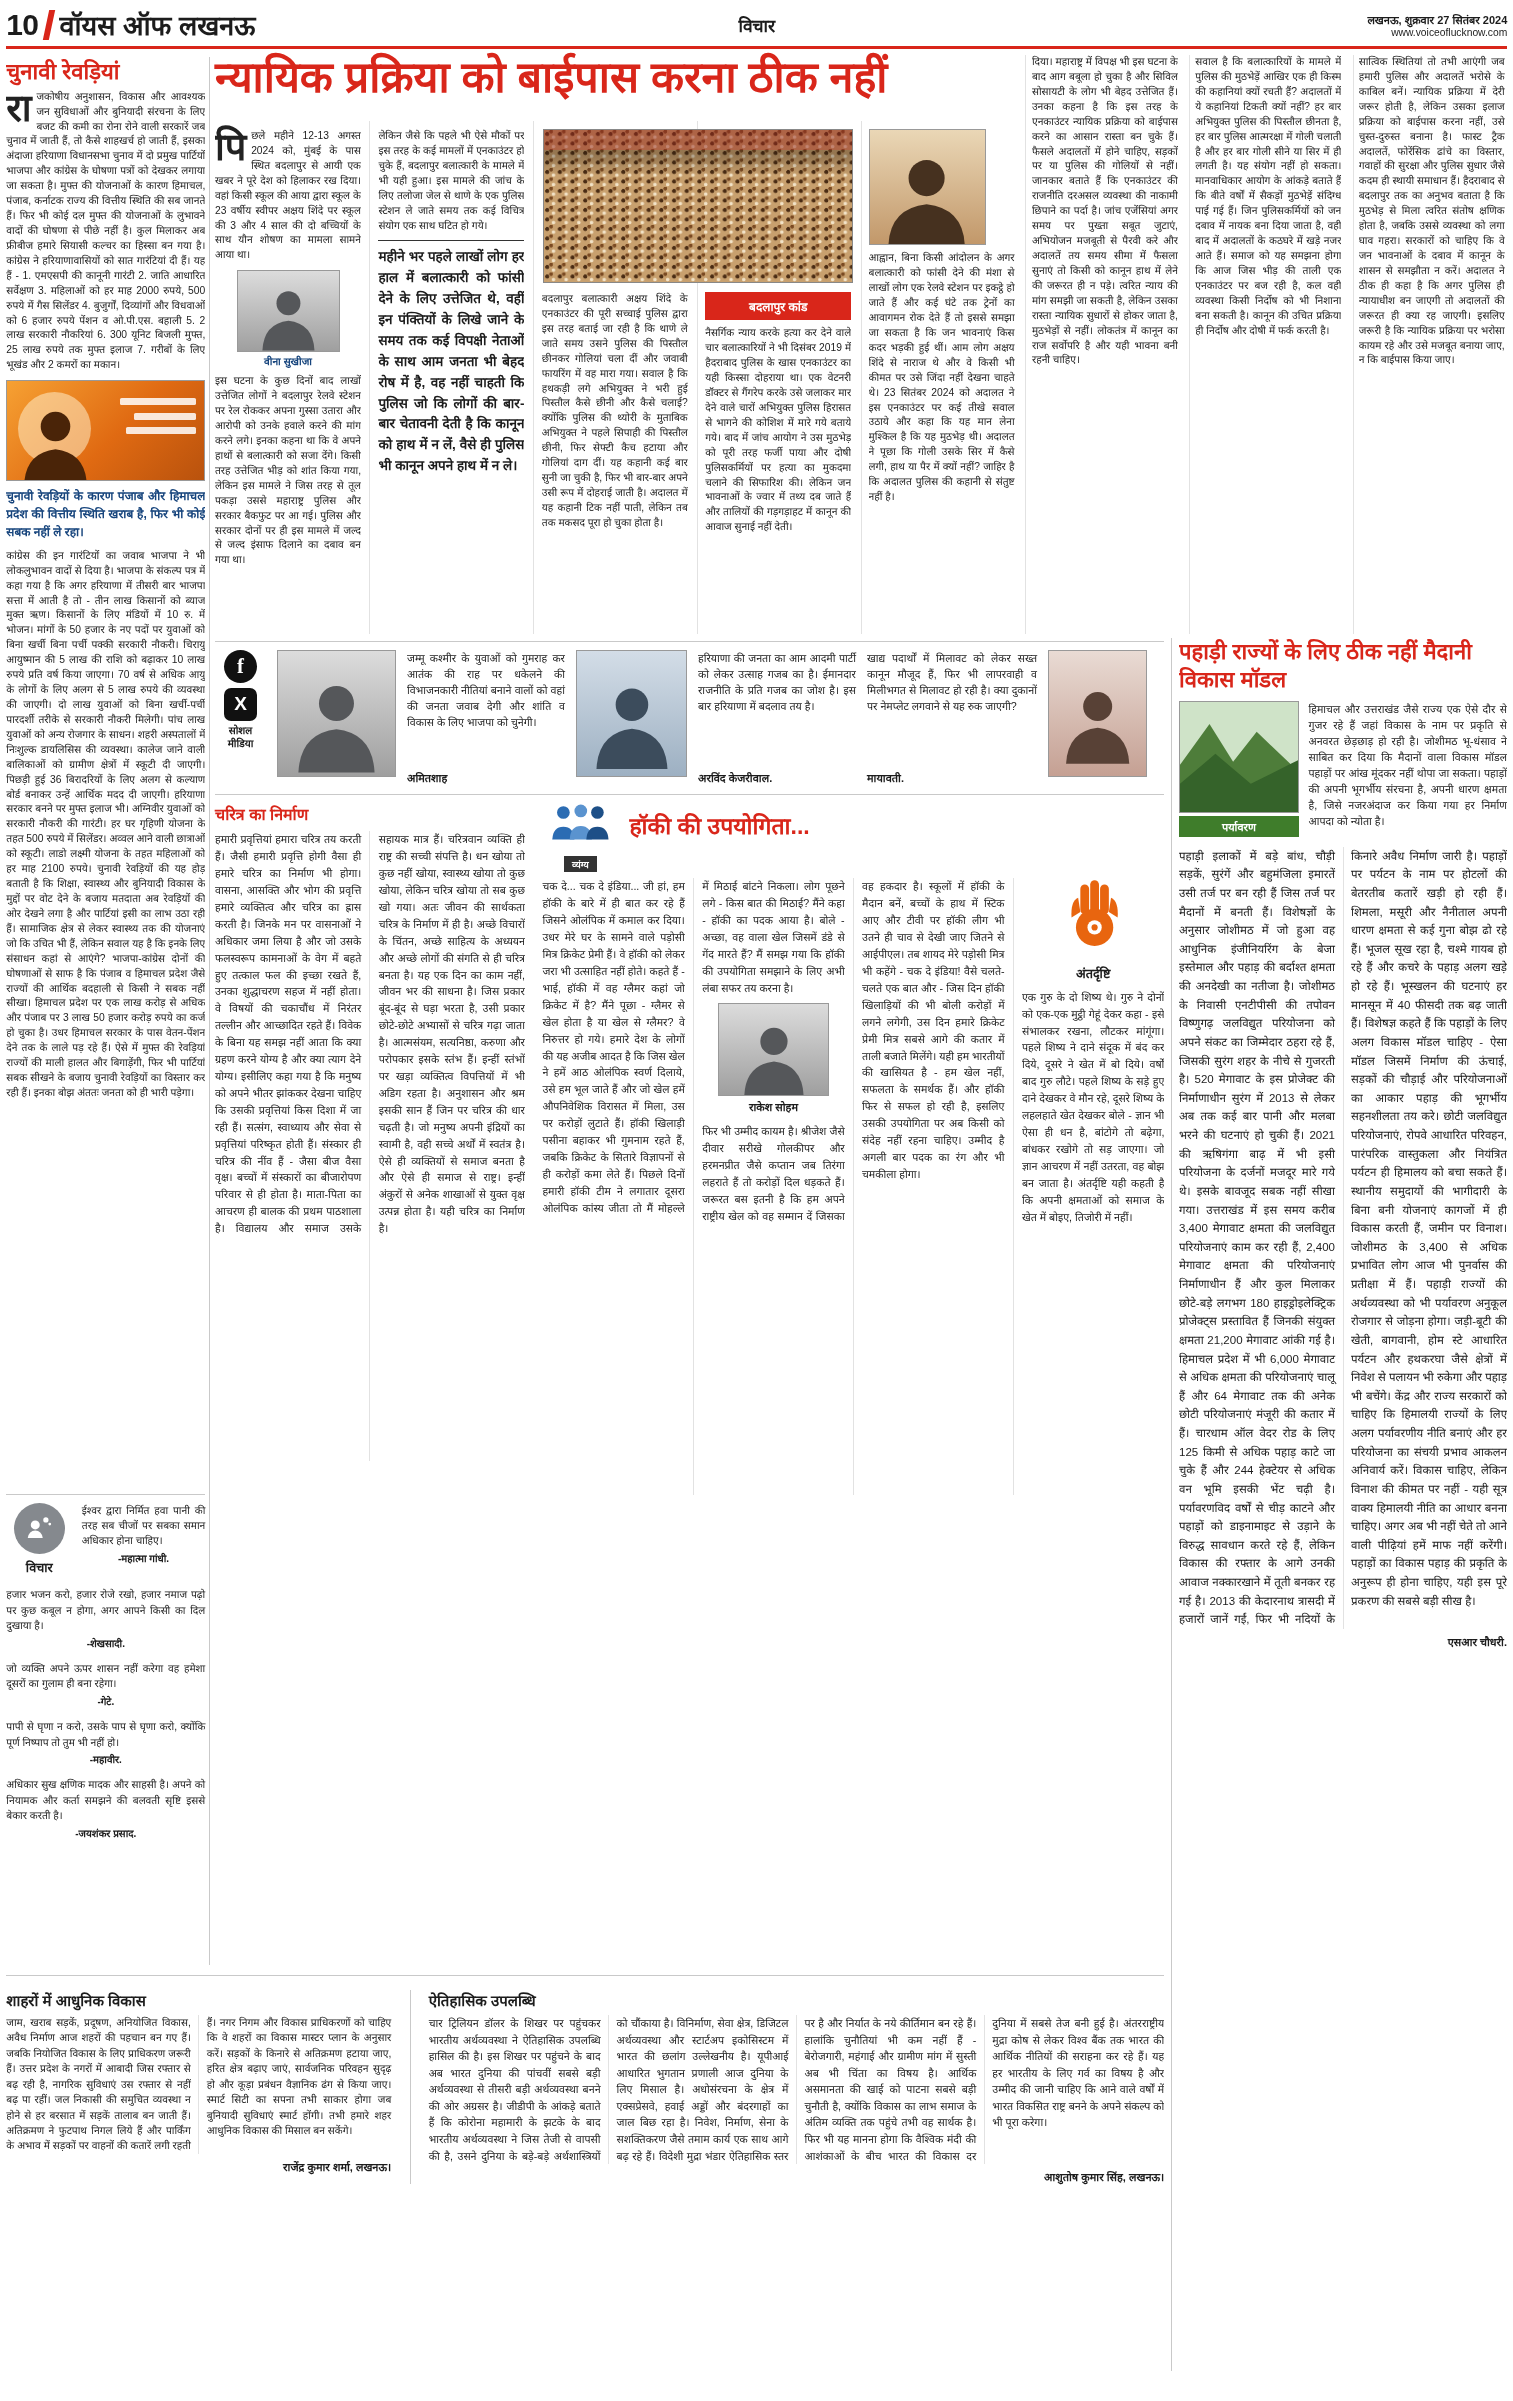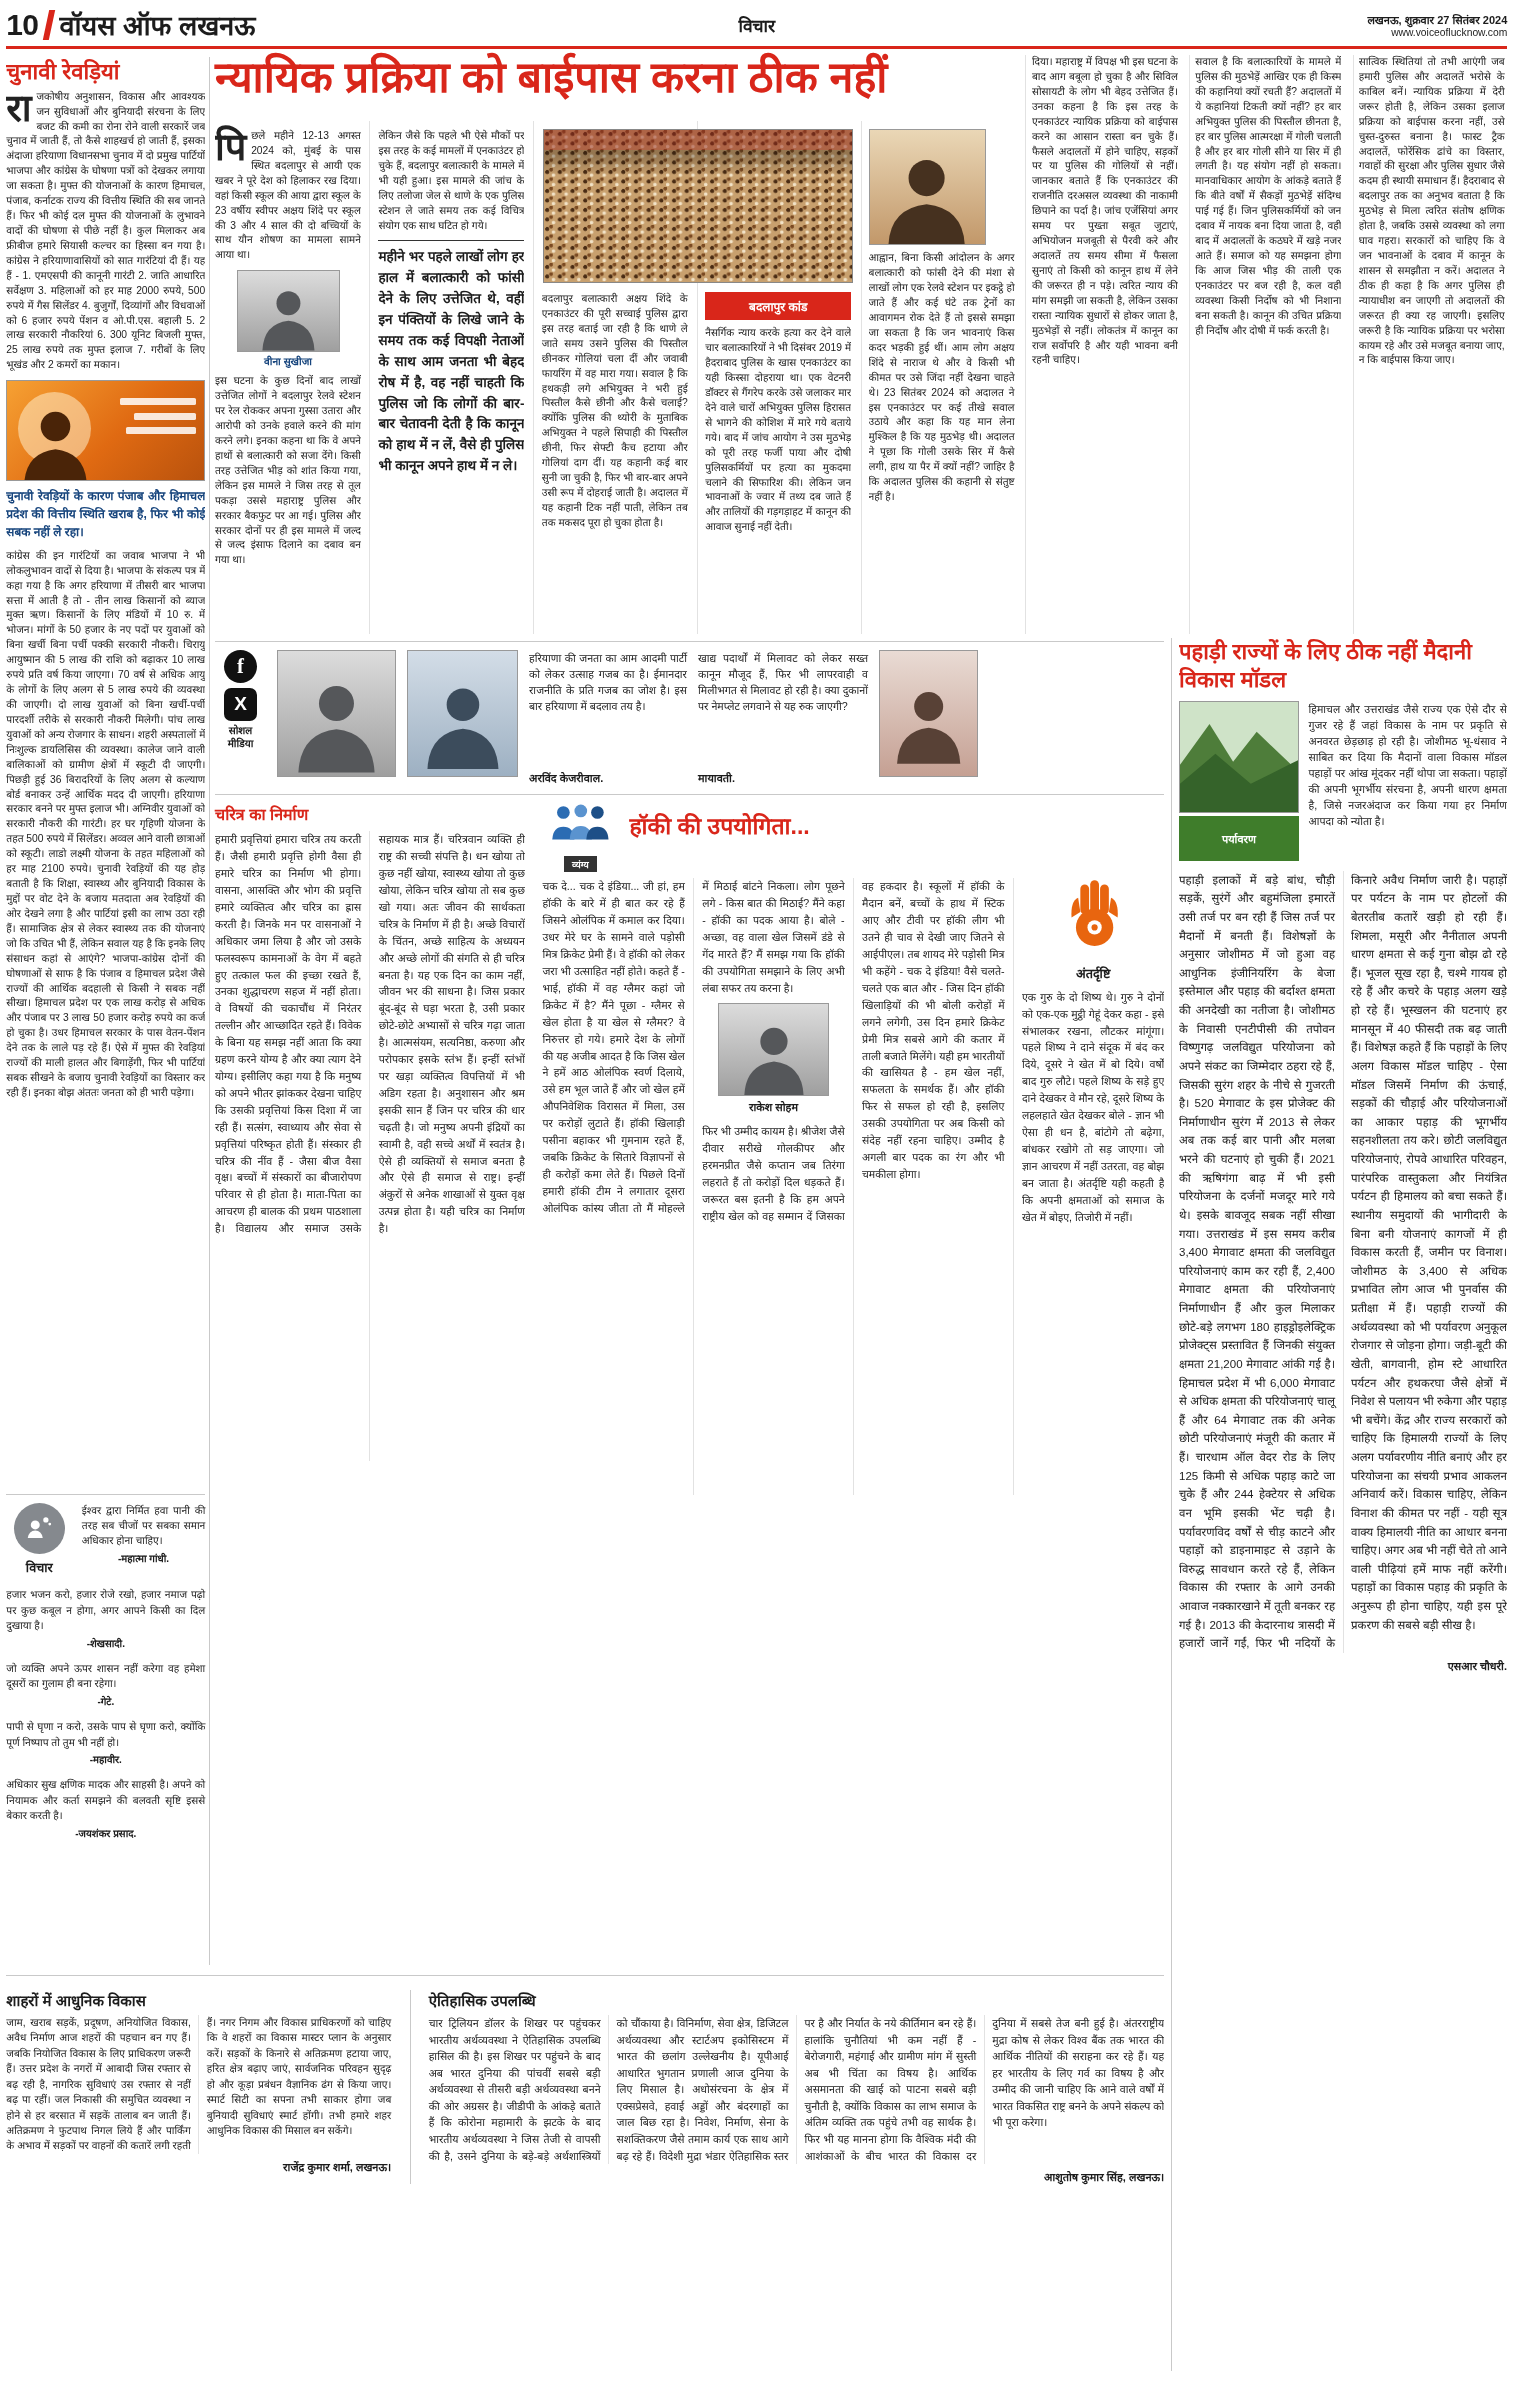--- a/index.html
+++ b/index.html
@@ -120,21 +120,21 @@
   .insight-box svg{width:73px;height:79px}
   .insight-lbl{font-weight:bold;font-size:12.7px;margin-top:1.6px}
   .insight-story{font-size:10.7px;line-height:1.58;text-align:justify}
 
   
   #hill{position:absolute;left:1179px;top:638px;width:328px;height:1738px;overflow:hidden}
   #hill .sec-h{font-size:22px;line-height:1.25;margin-bottom:8px}
   .hill-intro{display:flex;gap:9.5px}
   .hill-photo{flex:0 0 120px}
   .hill-photo .img{width:120px;height:112px;border:0.8px solid #999}
-  .env-lbl{background:var(--green);color:#fff;font-weight:bold;font-size:11px;text-align:center;padding:15px 0;margin-top:3.2px}
+  .env-lbl{background:var(--green);color:#fff;font-weight:bold;font-size:11px;text-align:center;padding:3px 0;margin-top:3.2px}
   .hill-intro .bt{font-size:10.7px;line-height:1.5}
   .hill-body{margin-top:9.5px;column-count:2;column-gap:16px;column-rule:0.8px solid #e2e2e2;
     font-size:11.5px;line-height:1.62;text-align:justify}
 
   
   #letters{position:absolute;left:6.3px;top:1975px;width:1158px;height:419px;border-top:0.8px solid var(--rule);padding-top:6.3px;overflow:hidden}
   .let-head{display:flex;align-items:center;gap:9.5px}
   .let-head .gcircle{width:43px;height:43px;margin:0}
   .let-title{font-size:24px;font-weight:bold;color:#a6211a}
   .let-row{display:flex;gap:19px;margin-top:8px}
@@ -275,20 +275,24 @@
     <div class="soc-rail">
       <div class="soc-ic">f</div>
       <div class="soc-ic sq">X</div>
       <div class="soc-lbl">सोशल मीडिया</div>
     </div>
     <div class="soc-photo ph ph-gray" style="width:119px">
       <svg viewBox="0 0 100 100">
           <circle cx="50" cy="33" r="17" fill="currentColor"></circle>
           <path d="M13 100 Q15 62 50 58 Q85 62 87 100 Z" fill="currentColor"></path>
         </svg>
+    </div>
+    <div class="soc-quote" style="width:158px">
+      <div class="qt">जम्मू कश्मीर के युवाओं को गुमराह कर आतंक की राह पर धकेलने की विभाजनकारी नीतियां बनाने वालों को वहां की जनता जवाब देगी और शांति व विकास के लिए भाजपा को चुनेगी।</div>
+      <div class="qa">अमितशाह</div>
     </div>
     <div class="soc-photo ph ph-blue" style="width:111px">
       <svg viewBox="0 0 100 100">
           <circle cx="50" cy="33" r="17" fill="currentColor"></circle>
           <path d="M13 100 Q15 62 50 58 Q85 62 87 100 Z" fill="currentColor"></path>
         </svg>
     </div>
     <div class="soc-quote" style="width:158px">
       <div class="qt">हरियाणा की जनता का आम आदमी पार्टी को लेकर उत्साह गजब का है। ईमानदार राजनीति के प्रति गजब का जोश है। इस बार हरियाणा में बदलाव तय है।</div>
       <div class="qa">अरविंद केजरीवाल.</div>

